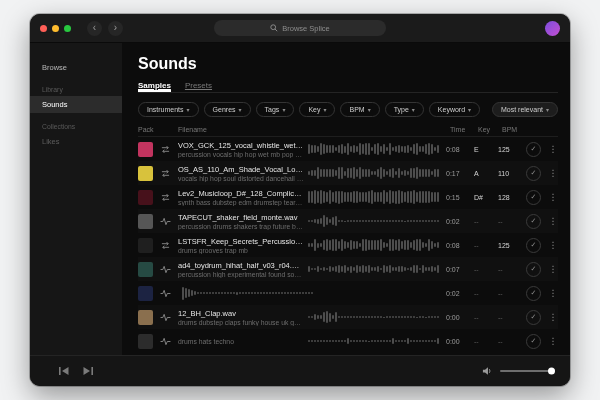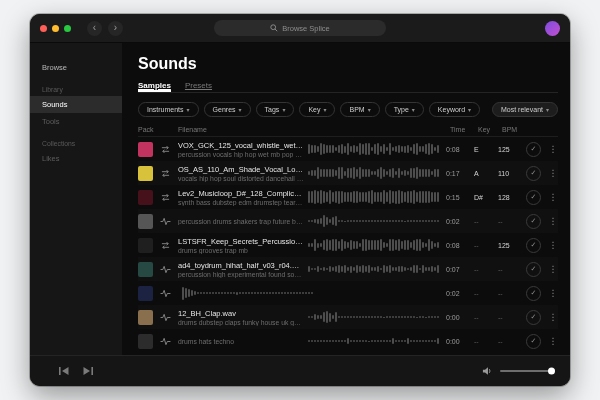--- a/index.html
+++ b/index.html
@@ -106,21 +106,20 @@
     </div>
     <div class="avatar" style="background: linear-gradient(135deg, rgb(124, 77, 222), rgb(196, 79, 208));"></div>
   </div>
 
   <div class="appbody">
 
     <div class="sidebar">
       <div class="side-item">Browse</div>
       <div class="side-label">Library</div>
       <div class="side-item active">Sounds</div>
-      <div class="side-item dim">Tools</div>
       <div class="side-label">Collections</div>
       <div class="side-item dim">Likes</div>
     </div>
 
     <div class="main">
       <div class="page-title">Sounds</div>
 
       <div class="tabs">
         <div class="tab active">Samples</div>
         <div class="tab">Presets</div>
@@ -377,20 +376,21 @@
     <div class="rc-pack">
       <div class="art" style="background: rgb(86, 86, 86);"></div>
       <div class="type-ic">
 
         <svg class="ic" width="11" height="9" viewBox="0 0 12 10">
           <path d="M0.5 5 H3 L4.5 1.5 L6.5 8.5 L8 5 H11.5" fill="none" stroke="#8d8d8d" stroke-width="1"></path>
         </svg>
       </div>
     </div>
     <div class="rc-file">
+      <div class="fname">TAPECUT_shaker_field_monte.wav</div>
       <div class="ftags">percussion drums shakers trap future bass…</div>
     </div>
     <div class="rc-wave">
               <div class="wbar" style="height: 2.2px;"></div>
               <div class="wbar" style="height: 1.8px;"></div>
               <div class="wbar" style="height: 4.3px;"></div>
               <div class="wbar" style="height: 5px;"></div>
               <div class="wbar" style="height: 6.4px;"></div>
               <div class="wbar" style="height: 12.8px;"></div>
               <div class="wbar" style="height: 7.9px;"></div>

